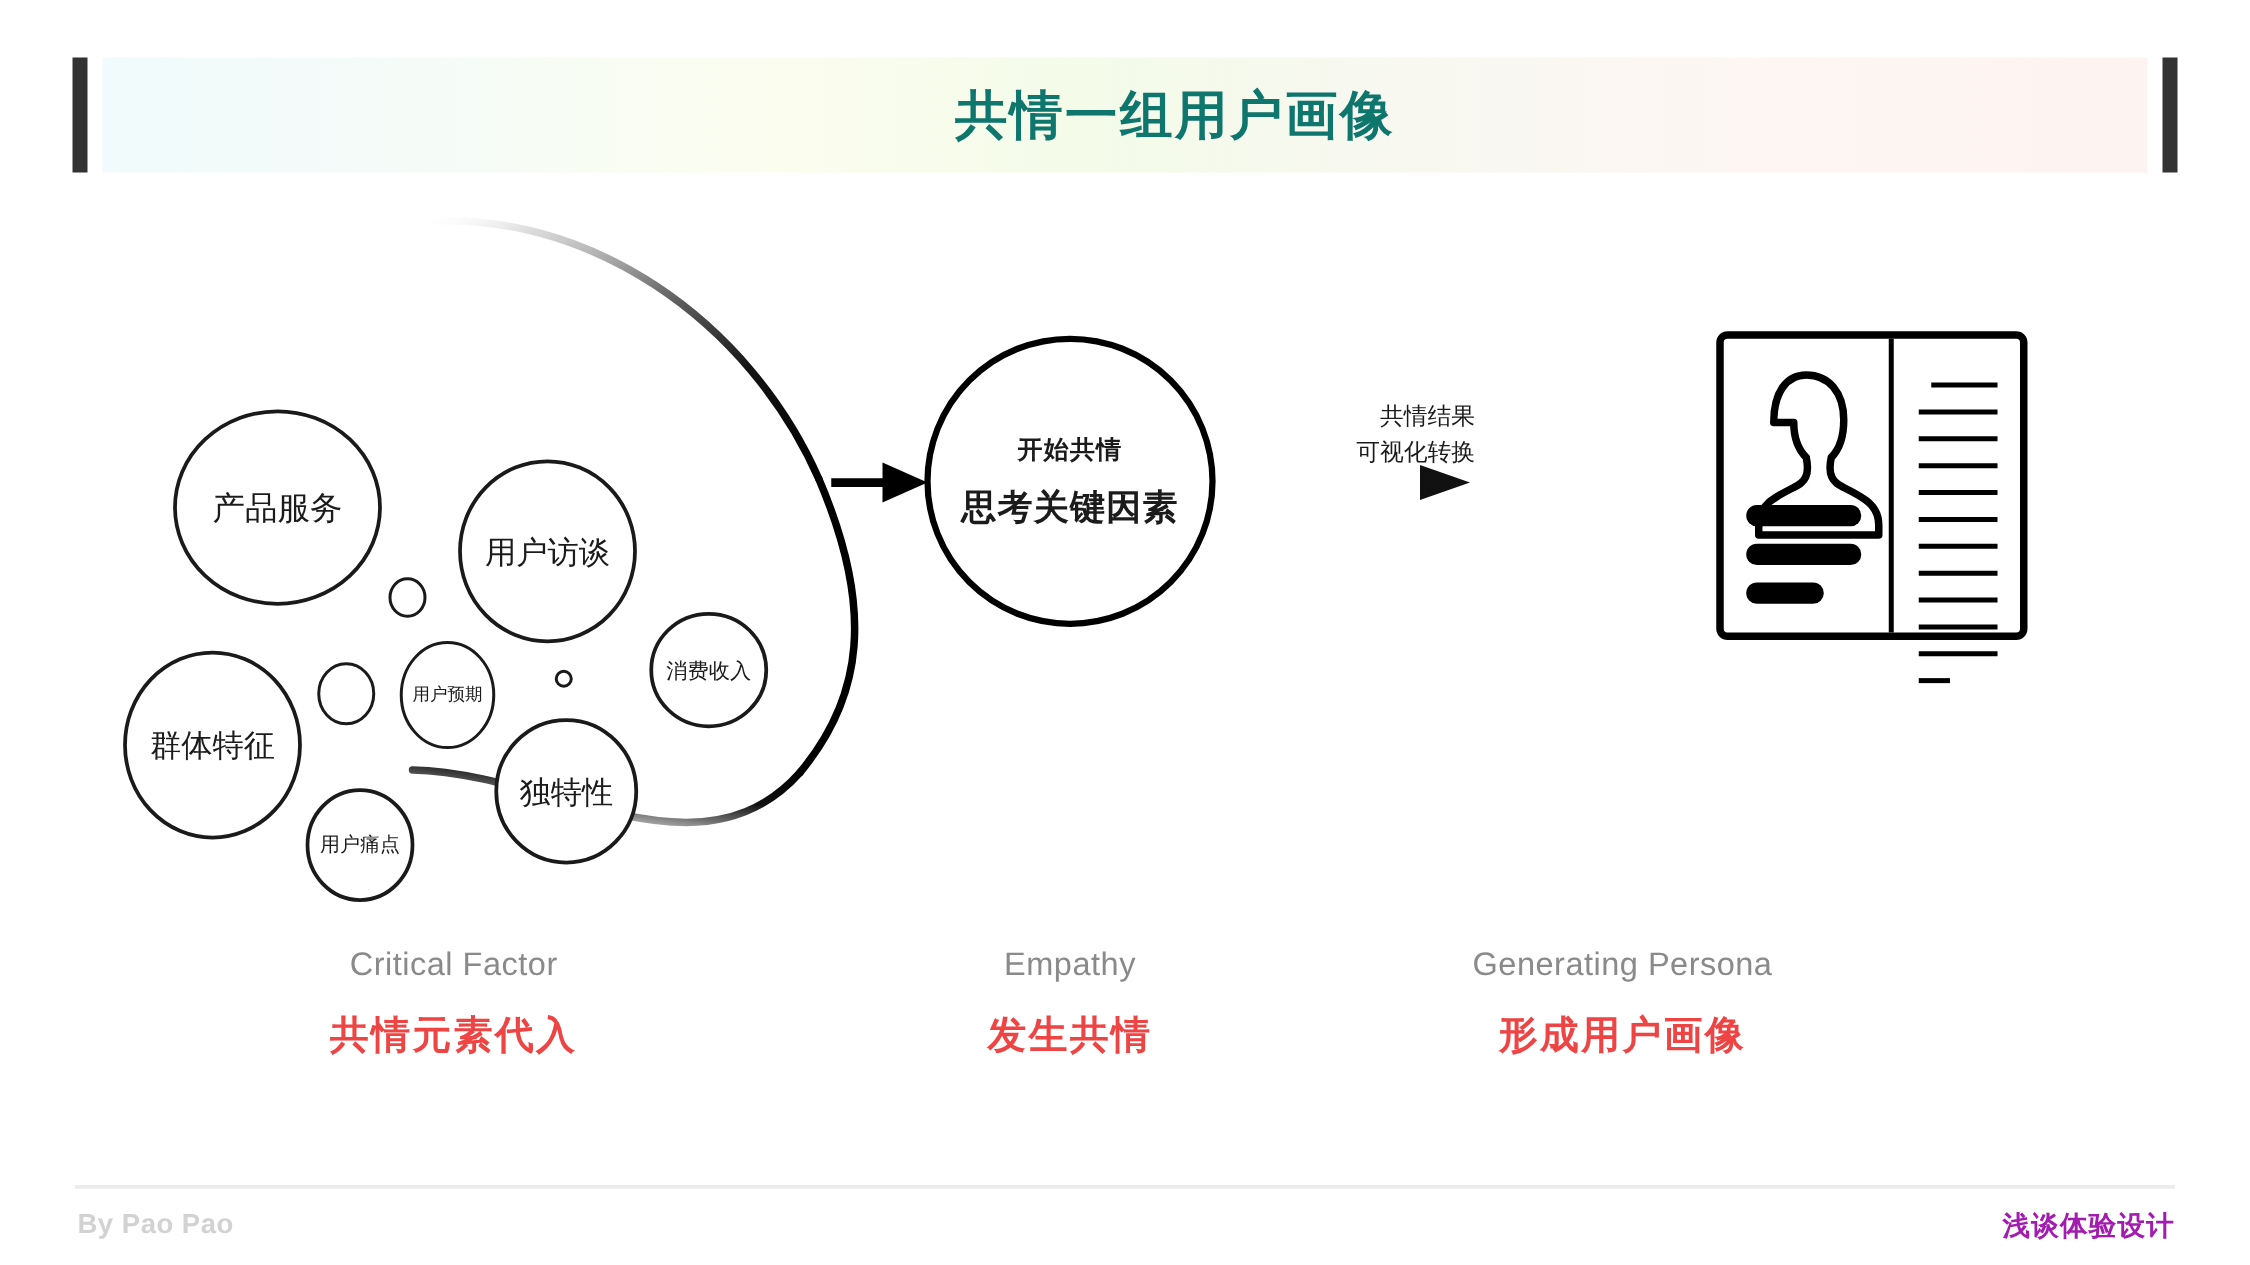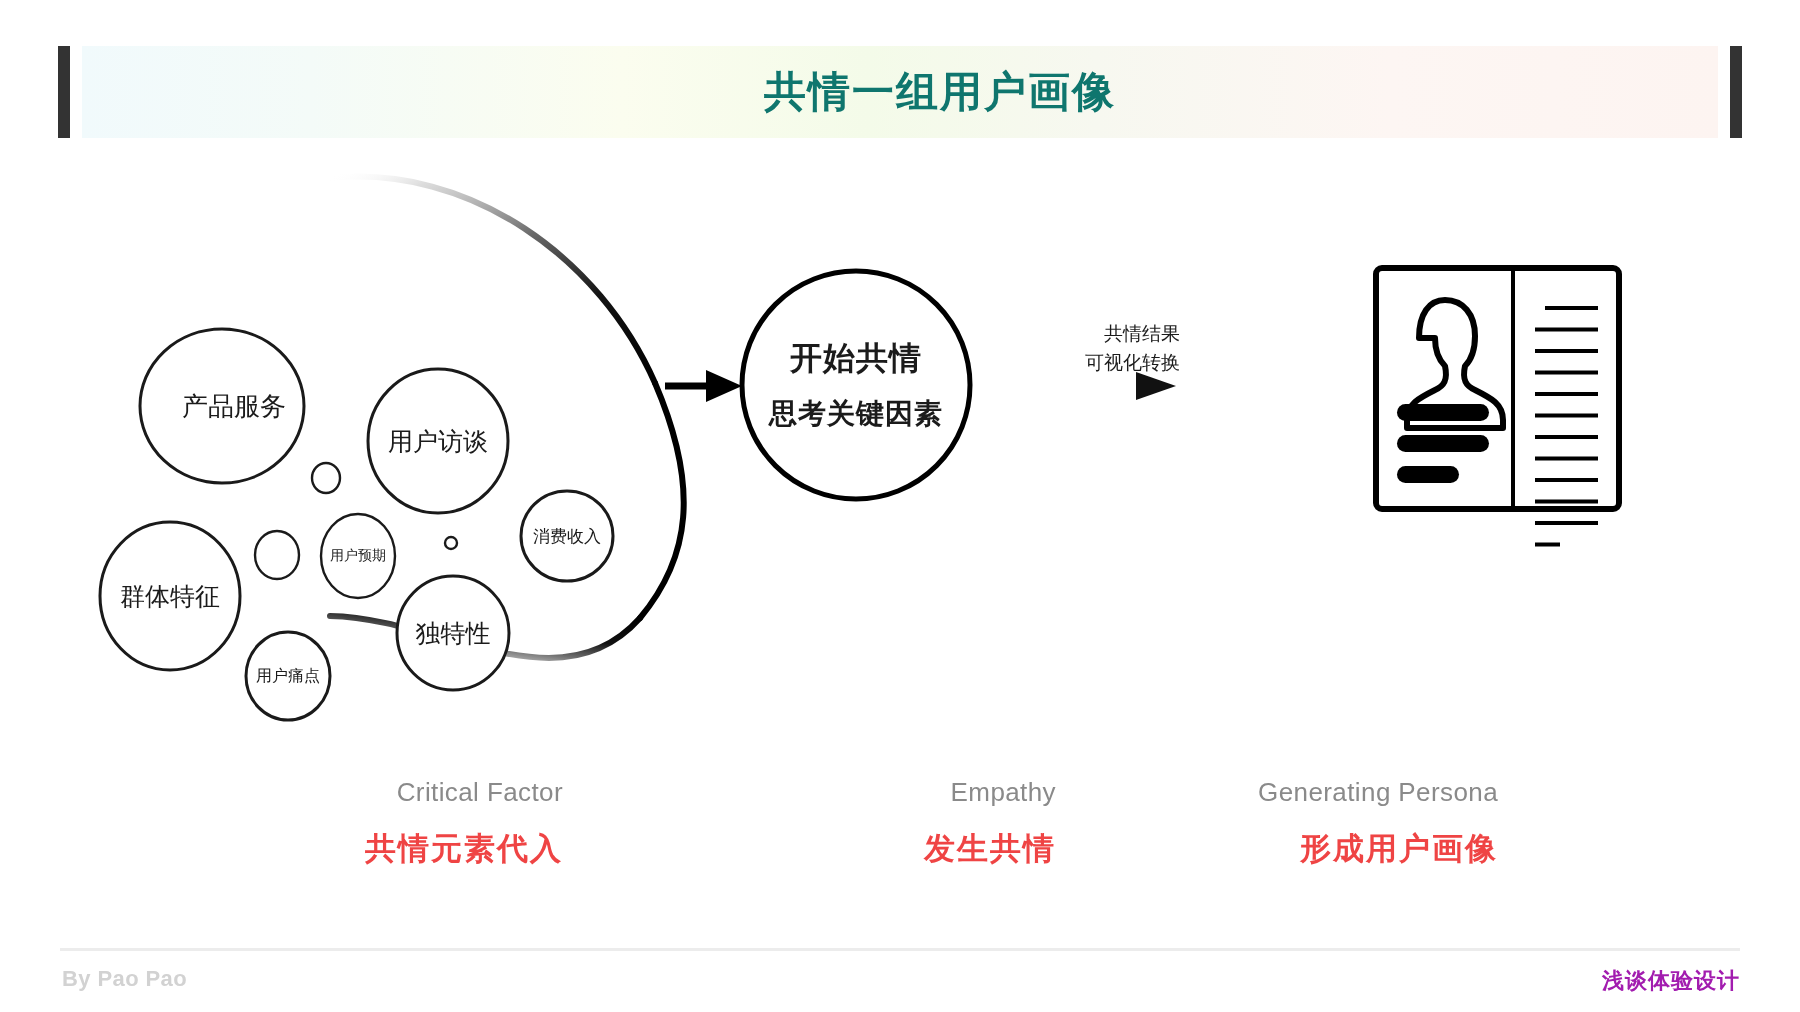--- a/index.html
+++ b/index.html
@@ -57,21 +57,21 @@
   .arrow-caption{
     position:absolute;
     text-align:right;
     font-size:19px;
     line-height:1.5;
     color:#1b1b1b;
   }
 
   
   .caption{
-    position:absolute;text-align:right;margin-top:21px;
+    position:absolute;text-align:center;
   }
   .caption .en{
     font-size:26px;color:#8a8a8a;letter-spacing:0.4px;
     font-family:"Liberation Sans","DejaVu Sans",sans-serif;
   }
   .caption .cn{
     margin-top:20px;
     font-size:31px;font-weight:bold;color:#ef4444;letter-spacing:2px;
     font-family:"Liberation Sans","DejaVu Sans",sans-serif;
   }
@@ -189,31 +189,31 @@
           <line x1="1535" x2="1598" y1="320.5" y2="320.5" stroke="#000000" stroke-width="4" stroke-linecap="butt"></line>
           <line x1="1535" x2="1598" y1="342" y2="342" stroke="#000000" stroke-width="4" stroke-linecap="butt"></line>
           <line x1="1535" x2="1598" y1="363.5" y2="363.5" stroke="#000000" stroke-width="4" stroke-linecap="butt"></line>
           <line x1="1535" x2="1598" y1="385" y2="385" stroke="#000000" stroke-width="4" stroke-linecap="butt"></line>
           <line x1="1535" x2="1560" y1="406.5" y2="406.5" stroke="#000000" stroke-width="4" stroke-linecap="butt"></line>
         </g>
     </g>
   </svg>
 
   <div id="bubble-labels">
-      <div class="bubble-label" style="left: 152px; top: 191px; width: 164px; height: 154px; font-size: 26px;">产品服务</div>
+      <div class="bubble-label" style="left: 140px; top: 191px; width: 164px; height: 154px; font-size: 26px;">产品服务</div>
       <div class="bubble-label" style="left: 368px; top: 231px; width: 140px; height: 144px; font-size: 25px;">用户访谈</div>
       <div class="bubble-label" style="left: 100px; top: 384px; width: 140px; height: 148px; font-size: 25px;">群体特征</div>
       <div class="bubble-label" style="left: 397px; top: 438px; width: 112px; height: 114px; font-size: 25px;">独特性</div>
       <div class="bubble-label" style="left: 521px; top: 353px; width: 92px; height: 90px; font-size: 17px;">消费收入</div>
       <div class="bubble-label" style="left: 321px; top: 376px; width: 74px; height: 84px; font-size: 14px; font-family: Liberation Serif, serif;">用户预期</div>
       <div class="bubble-label" style="left: 246px; top: 494px; width: 84px; height: 88px; font-size: 16px;">用户痛点</div>
     </div>
 
   <div class="bubble-label" style="left:742px;top:158px;width:228px;height:178px;flex-direction:column;gap:14px;">
-    <span style="font-size:32px;font-weight:bold;letter-spacing:1px;">开始共情</span>
+    <span style="font-size:20px;font-weight:bold;letter-spacing:1px;">开始共情</span>
     <span style="font-size:28px;font-weight:bold;letter-spacing:1px;">思考关键因素</span>
   </div>
 
   <div class="arrow-caption" style="left:1000px;top:182px;width:180px;">
     <div>共情结果</div>
     <div>可视化转换</div>
   </div>
 
   <div class="caption" style="left:163px;top:618px;width:400px;">
     <div class="en">Critical Factor</div>

